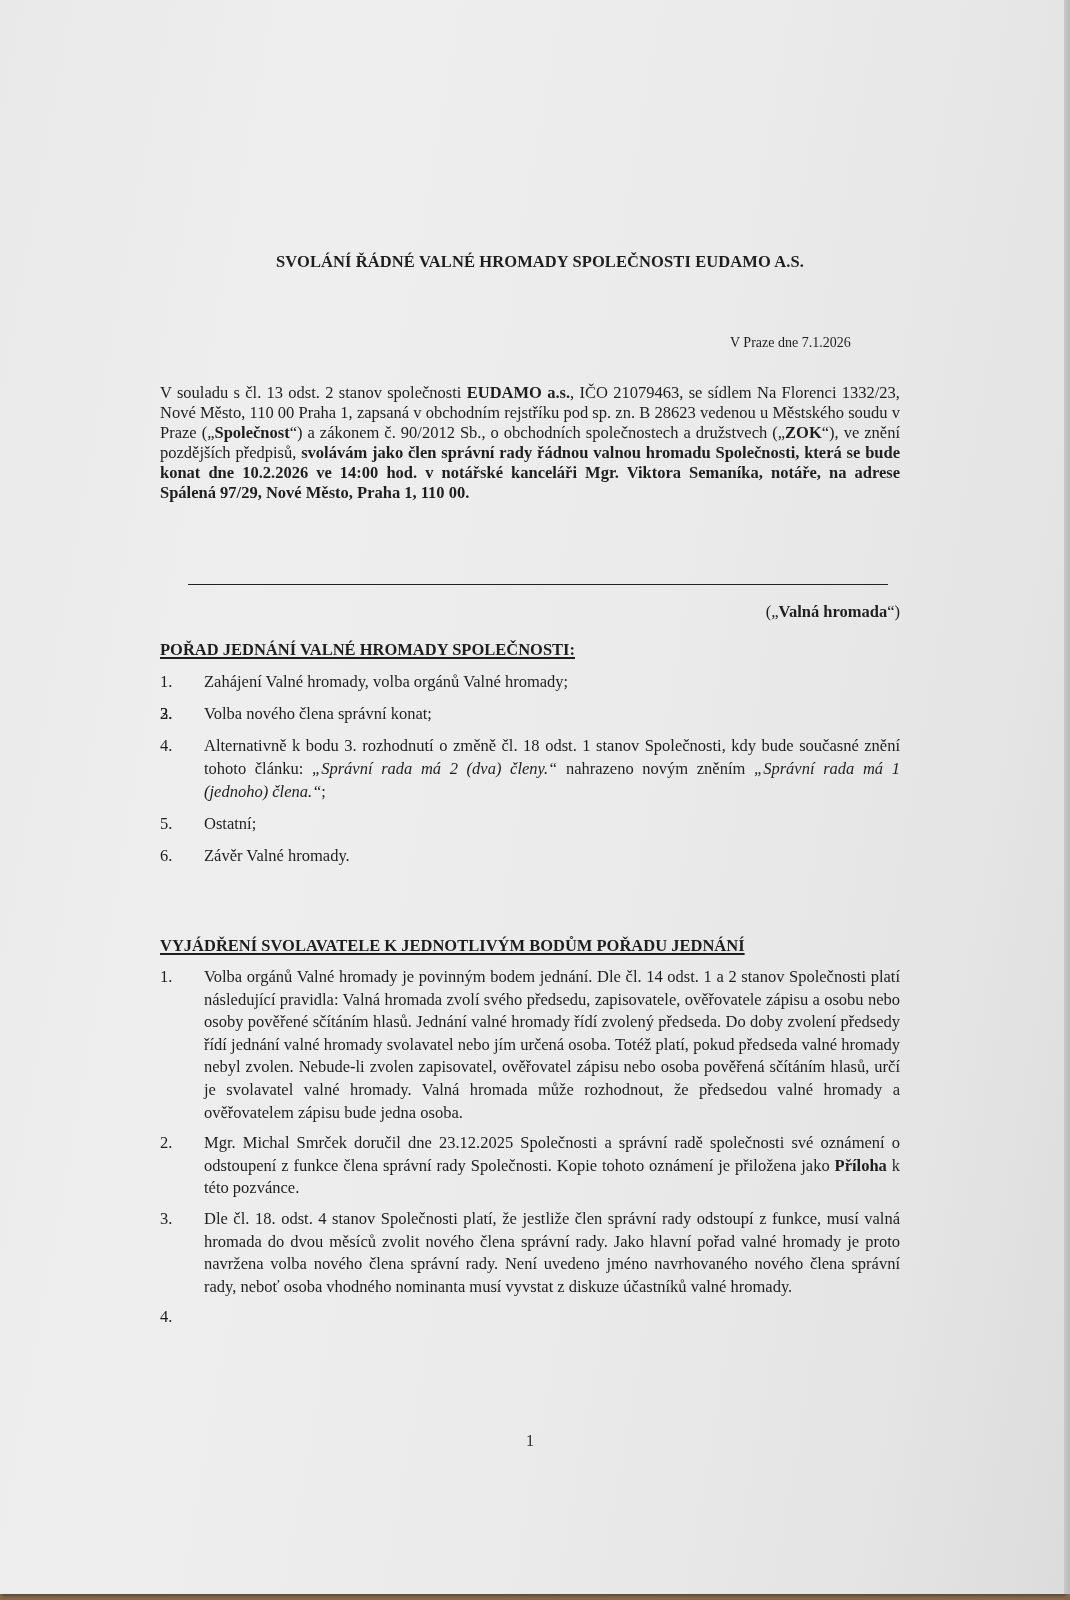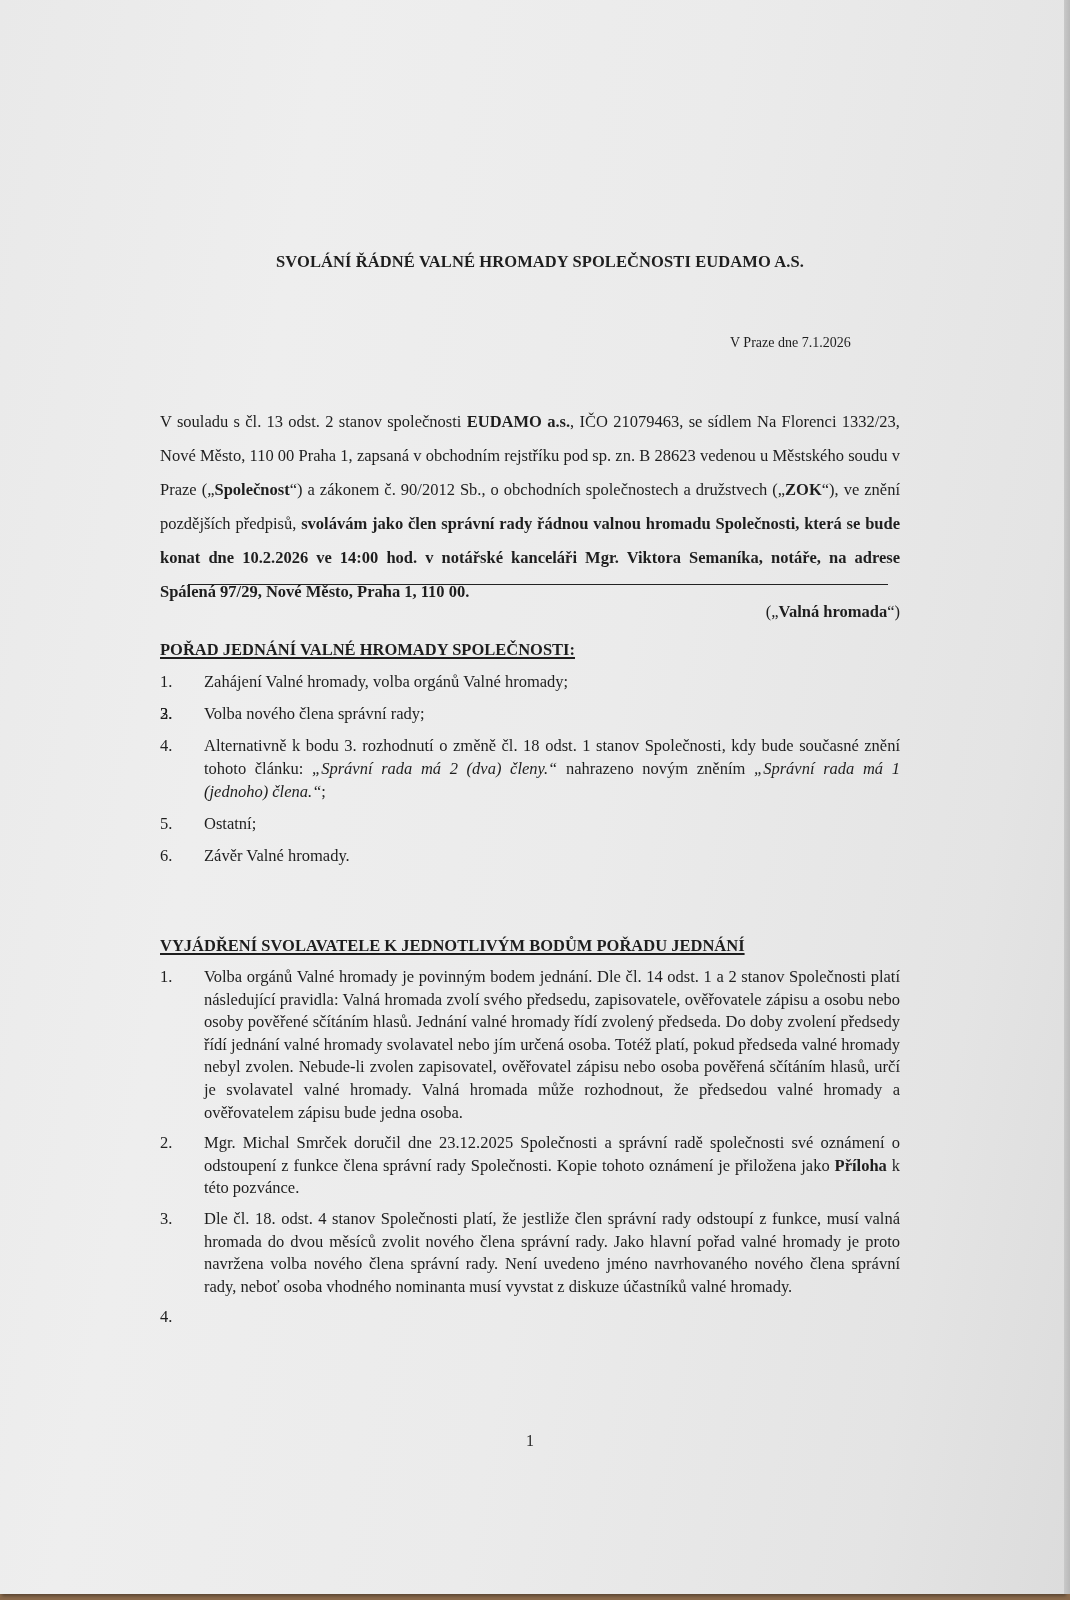--- a/index.html
+++ b/index.html
@@ -51,23 +51,23 @@
     .date {
       position: absolute;
       left: 570px;
       top: 335px;
       font-size: 14px;
       white-space: nowrap;
     }
     .intro {
       position: absolute;
       left: 0;
-      top: 405px;
-      width: 740px;
-      line-height: 34px;
+      top: 383px;
+      width: 740px;
+      line-height: 20px;
       text-align: justify;
       text-align-last: left;
     }
     .intro b { font-weight: bold; }
     .rule {
       position: absolute;
       left: 28px;
       top: 584px;
       width: 700px;
       height: 0;
@@ -163,21 +163,21 @@
     <ol class="list agenda">
       <li>
         <span class="num">1.</span>
         <span>Zahájení Valné hromady, volba orgánů Valné hromady;</span>
       </li>
       <li>
         <span class="num">2.</span>
       </li>
       <li>
         <span class="num">3.</span>
-        <span>Volba nového člena správní rady;</span>
+        <span>Volba nového člena správní konat;</span>
       </li>
       <li>
         <span class="num">4.</span>
         <span>Alternativně k bodu 3. rozhodnutí o změně čl. 18 odst. 1 stanov Společnosti, kdy bude současné znění tohoto článku: </span><span class="it">„Správní rada má 2 (dva) členy.“</span><span> nahrazeno novým zněním </span><span class="it">„Správní rada má 1 (jednoho) člena.“</span><span>;</span>
       </li>
       <li>
         <span class="num">5.</span>
         <span>Ostatní;</span>
       </li>
       <li>

